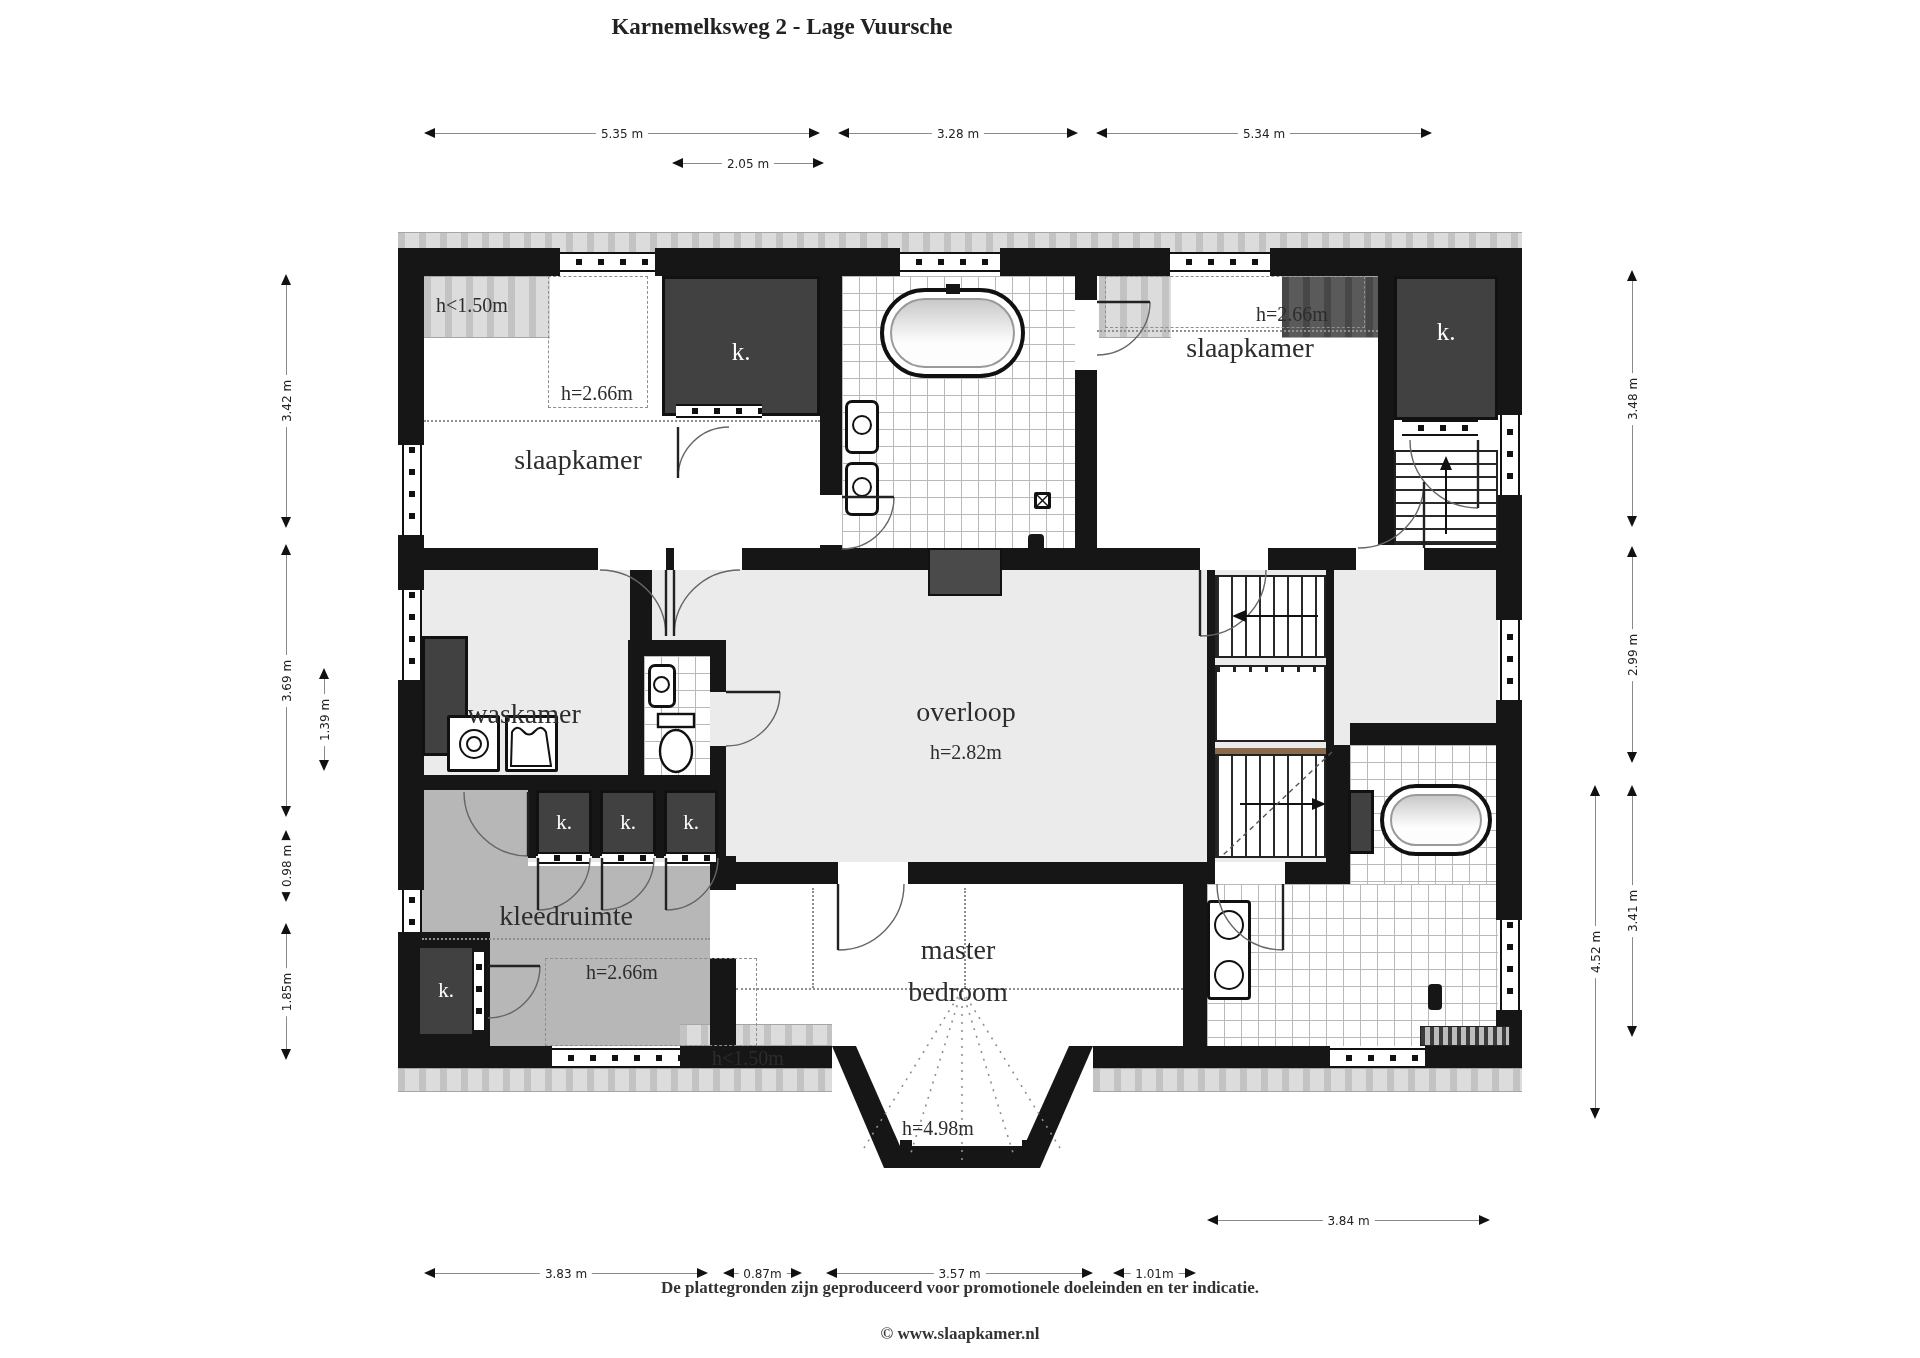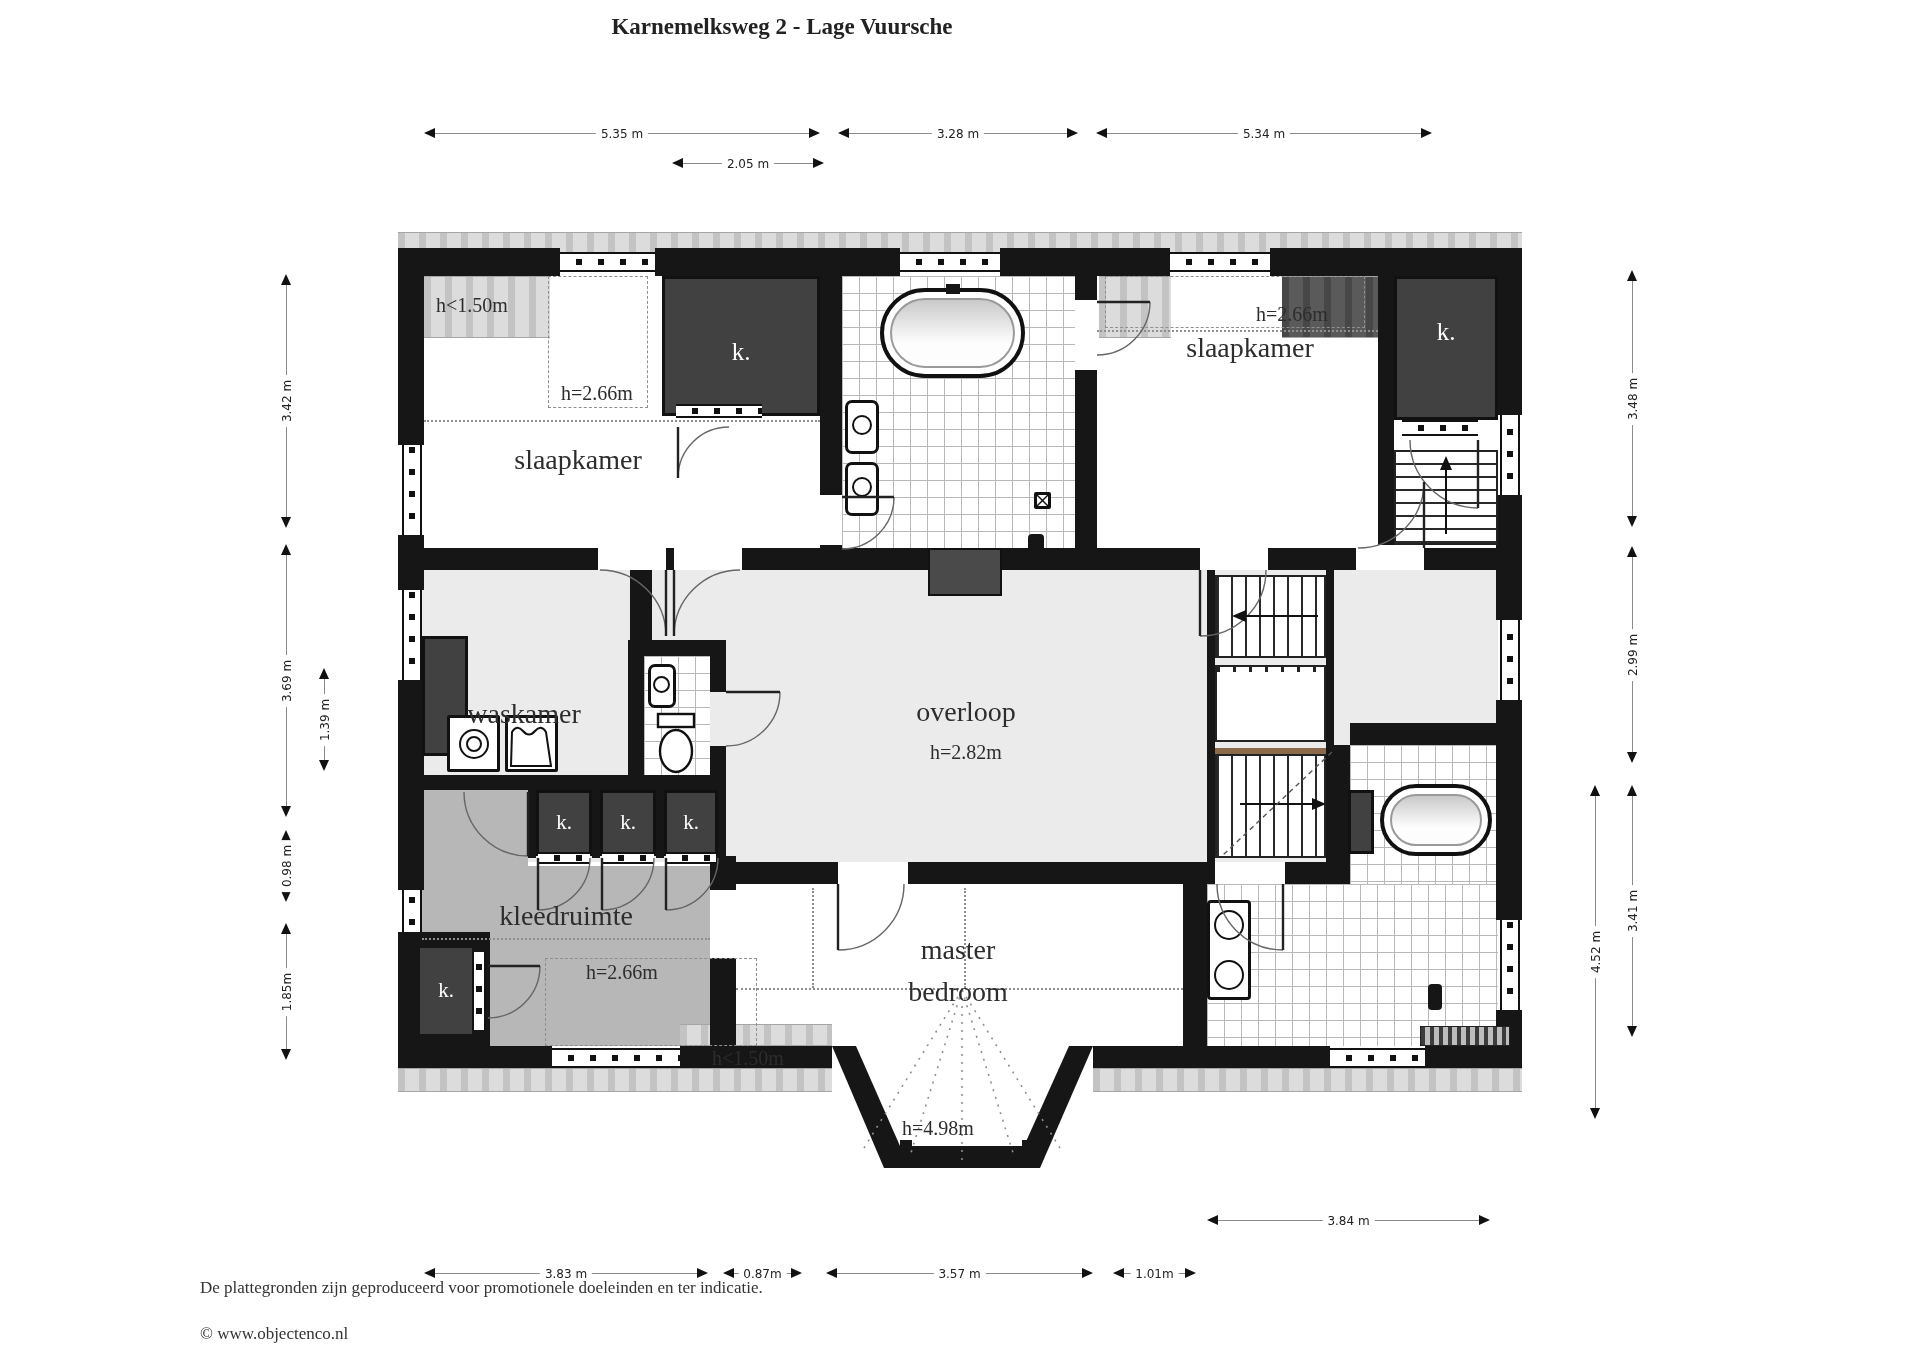--- a/index.html
+++ b/index.html
@@ -18,21 +18,21 @@
   .win-h{position:absolute;background:#fff;border-top:2px solid #111;border-bottom:2px solid #111;box-sizing:border-box;
          background-image:repeating-linear-gradient(90deg,transparent 0 16px,#111 16px 22px);
          background-size:100% 6px;background-position:center;background-repeat:no-repeat;}
   .win-v{position:absolute;background:#fff;border-left:2px solid #111;border-right:2px solid #111;box-sizing:border-box;
          background-image:repeating-linear-gradient(0deg,transparent 0 16px,#111 16px 22px);
          background-size:6px 100%;background-position:center;background-repeat:no-repeat;}
   .room-label{position:absolute;font-size:28px;color:#2d2d2d;white-space:nowrap;transform:translate(-50%,-50%);}
   .h-label{position:absolute;font-size:20px;color:#2d2d2d;white-space:nowrap;transform:translate(-50%,-50%);}
   .k-label{position:absolute;font-size:25px;color:#fff;white-space:nowrap;transform:translate(-50%,-50%);}
   .title{position:absolute;left:0;width:1564px;text-align:center;font-size:23px;font-weight:bold;color:#222;}
-  .footer-line{position:absolute;left:200px;width:1520px;font-size:17px;color:#333;}
+  .footer-line{position:absolute;left:200px;width:1520px;text-align:center;font-size:17px;color:#333;font-weight:bold;}
   
   .dim-h{position:absolute;height:20px;margin-top:36px;}
   .dim-h .ln{position:absolute;left:2px;right:2px;top:9px;height:1px;background:#8a8a8a;}
   .dim-h .al{position:absolute;left:0;top:4px;width:0;height:0;border-top:5px solid transparent;border-bottom:5px solid transparent;border-right:11px solid #111;}
   .dim-h .ar{position:absolute;right:0;top:4px;width:0;height:0;border-top:5px solid transparent;border-bottom:5px solid transparent;border-left:11px solid #111;}
   .dim-v{position:absolute;width:20px;}
   .dim-v .ln{position:absolute;top:2px;bottom:2px;left:9px;width:1px;background:#8a8a8a;}
   .dim-v .at{position:absolute;top:0;left:4px;width:0;height:0;border-left:5px solid transparent;border-right:5px solid transparent;border-bottom:11px solid #111;}
   .dim-v .ab{position:absolute;bottom:0;left:4px;width:0;height:0;border-left:5px solid transparent;border-right:5px solid transparent;border-top:11px solid #111;}
   .dim-lbl{position:absolute;left:50%;top:50%;transform:translate(-50%,-50%);background:#fff;padding:0 5px;
@@ -426,15 +426,15 @@
     <span class="dim-lbl">1.01m</span>
   </div>
   <div class="dim-h" style="left:1207px;top:1175px;width:283px;">
     <div class="ln"></div>
       <div class="al"></div>
       <div class="ar"></div>
     <span class="dim-lbl">3.84 m</span>
   </div>
 
   <div class="footer-line" style="top:1278px;">De plattegronden zijn geproduceerd voor promotionele doeleinden en ter indicatie.</div>
-  <div class="footer-line" style="top:1324px;">© www.objectenco.nl</div>
+  <div class="footer-line" style="top:1324px;">© www.slaapkamer.nl</div>
 
 </div>
 
 </body></html>

